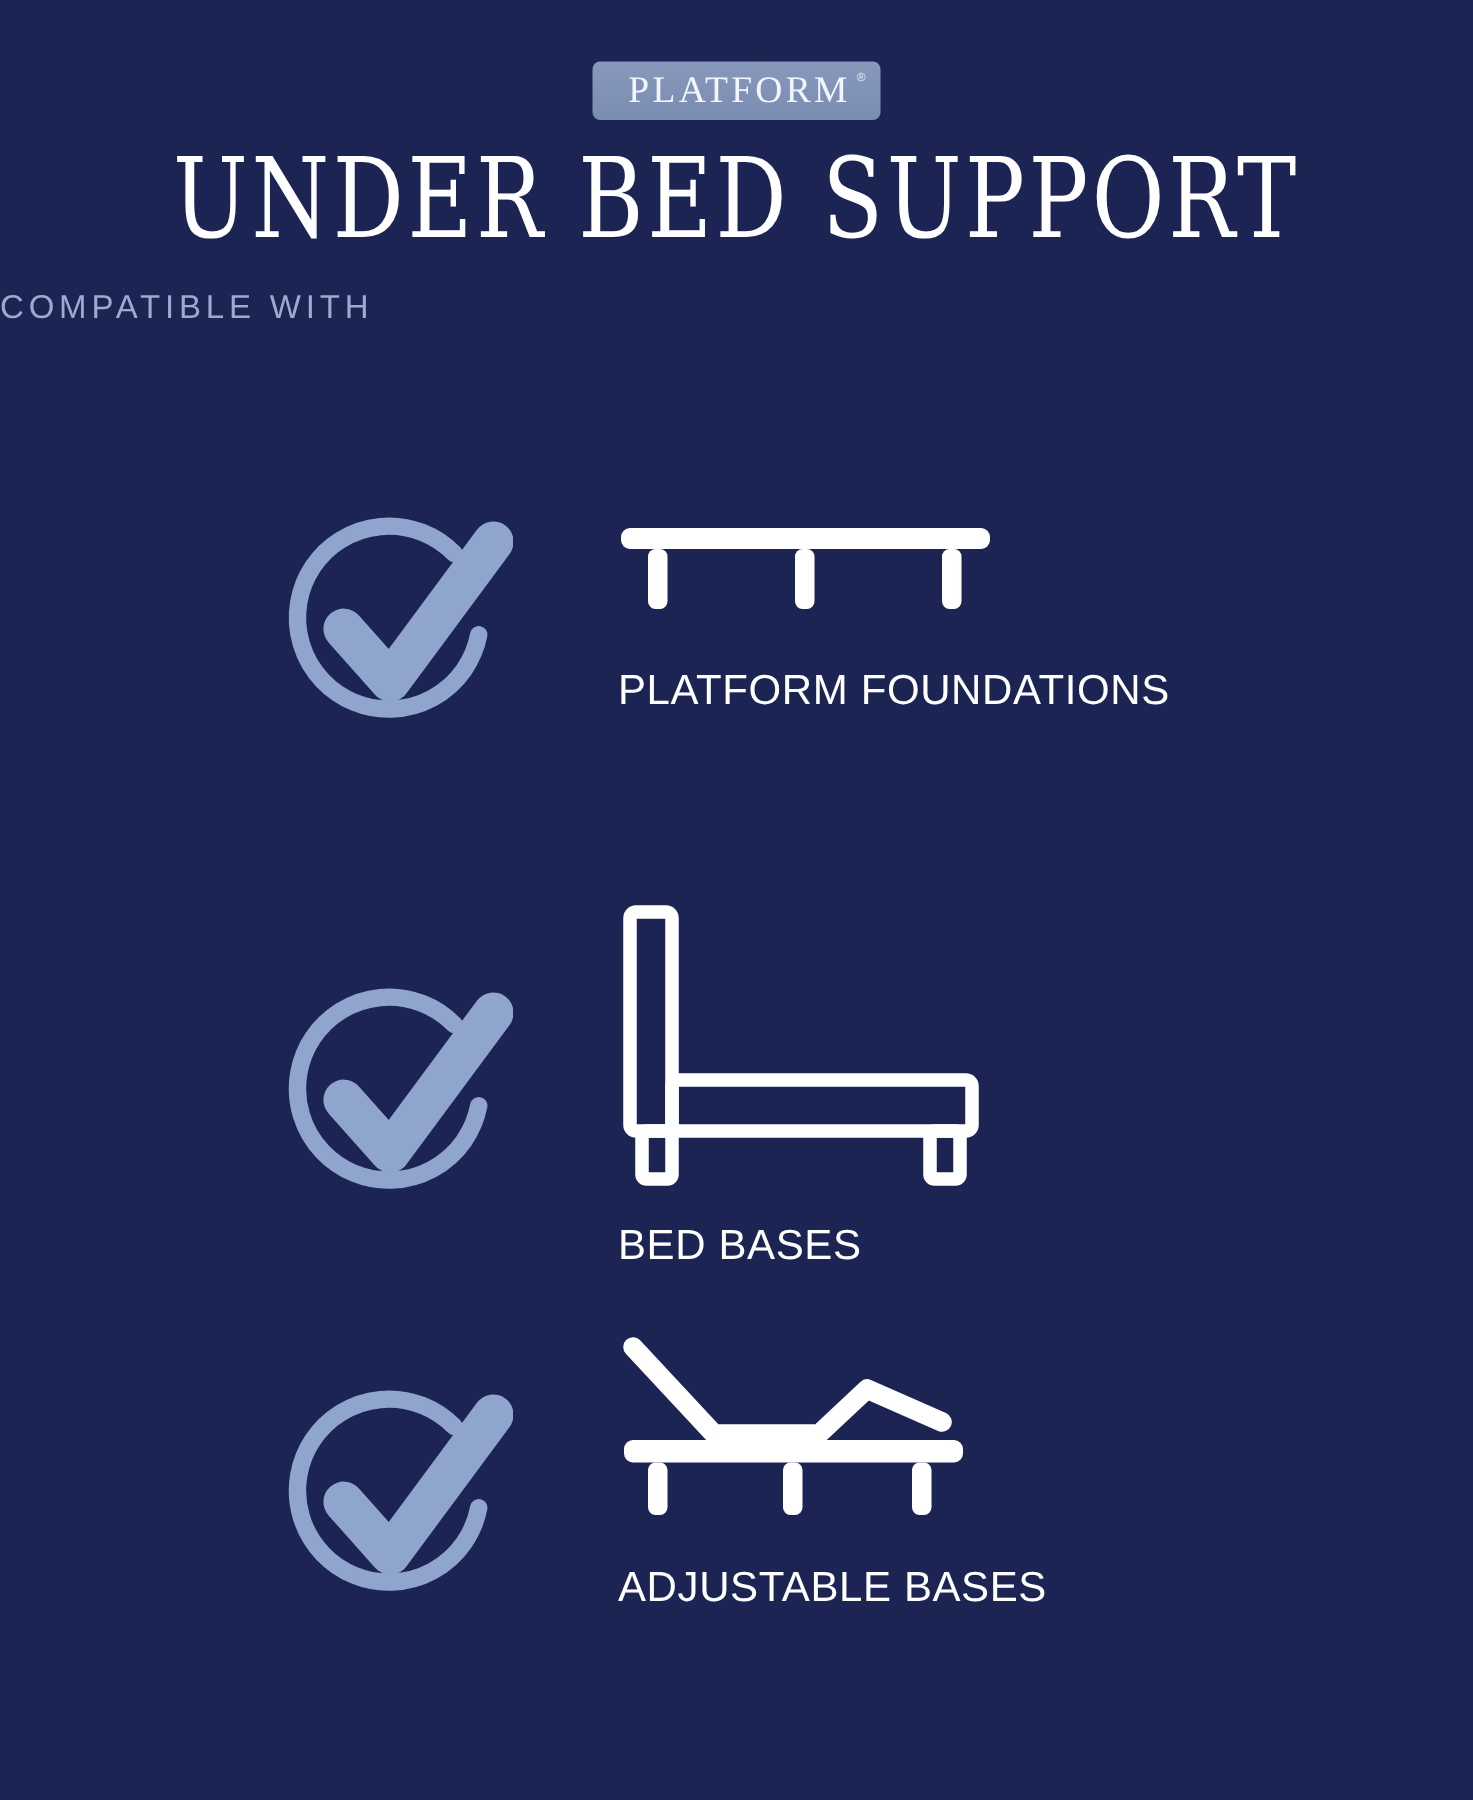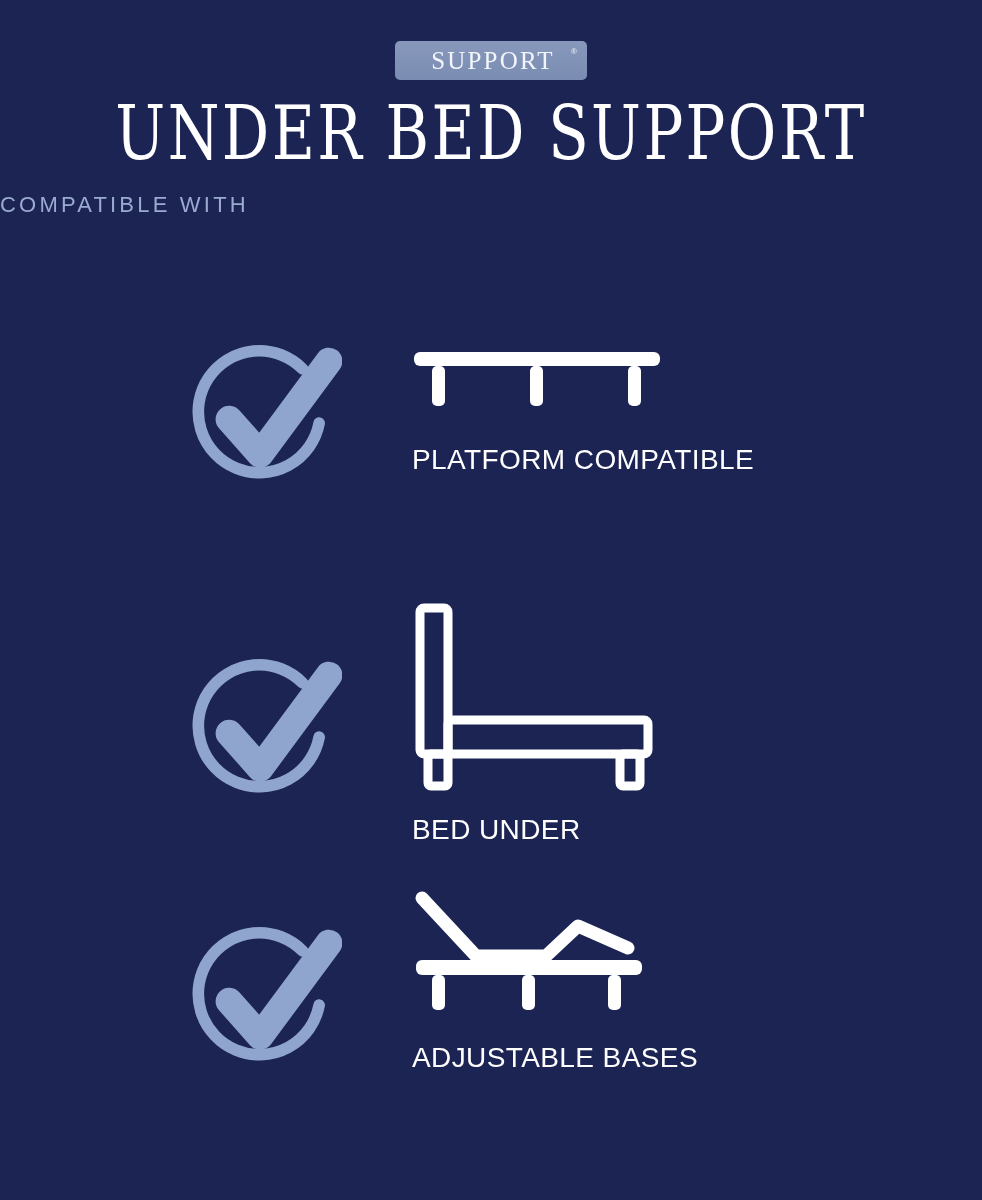--- a/index.html
+++ b/index.html
@@ -121,21 +121,21 @@
   .row-3 .check-wrap { top: 30px; }
   .row-3 .illus { height: 122px; margin-top: 0px; }
   .row-3 .row-label { margin-top: 30px; }
 </style>
 </head>
 <body>
 
 <div class="header">
 
   <div class="logo-badge">
-    <span class="logo-text">SUPPORT</span>
+    <span class="logo-text">PLATFORM</span>
     <span class="logo-tm">®</span>
   </div>
 
   <h1 class="main-title">UNDER BED SUPPORT</h1>
 
   <div class="subtitle">COMPATIBLE WITH</div>
 
 </div>
 
 <div class="rows">
@@ -149,21 +149,21 @@
       </svg>
     </div>
 
     <div class="content">
       <svg class="illus" viewBox="0 0 250 62" width="250" height="62" aria-hidden="true">
         <rect x="2" y="4" width="246" height="14" rx="6" fill="#ffffff"></rect>
         <rect x="20" y="18" width="13" height="40" rx="5" fill="#ffffff"></rect>
         <rect x="118" y="18" width="13" height="40" rx="5" fill="#ffffff"></rect>
         <rect x="216" y="18" width="13" height="40" rx="5" fill="#ffffff"></rect>
       </svg>
-      <div class="row-label">PLATFORM COMPATIBLE</div>
+      <div class="row-label">PLATFORM FOUNDATIONS</div>
     </div>
 
   </div>
 
   <div class="row row-2">
 
     <div class="check-wrap">
       <svg viewBox="0 0 160 155" width="156" height="150" aria-hidden="true">
         <path d="M120 32 A63 63 0 1 0 137 88" fill="none" stroke="#8fa5ce" stroke-width="12" stroke-linecap="round"></path>
         <path d="M44 84 L76 120 L147 24" fill="none" stroke="#8fa5ce" stroke-width="28" stroke-linejoin="round" stroke-linecap="round"></path>
@@ -175,21 +175,21 @@
         <g fill="none" stroke="#ffffff" stroke-width="9" stroke-linejoin="round" stroke-linecap="round">
 
           <rect x="8" y="6" width="28" height="146" rx="4"></rect>
 
           <rect x="36" y="118" width="200" height="34" rx="4"></rect>
 
           <rect x="16" y="152" width="20" height="32" rx="3"></rect>
           <rect x="208" y="152" width="20" height="32" rx="3"></rect>
         </g>
       </svg>
-      <div class="row-label">BED UNDER</div>
+      <div class="row-label">BED BASES</div>
     </div>
 
   </div>
 
   <div class="row row-3">
 
     <div class="check-wrap">
       <svg viewBox="0 0 160 155" width="156" height="150" aria-hidden="true">
         <path d="M120 32 A63 63 0 1 0 137 88" fill="none" stroke="#8fa5ce" stroke-width="12" stroke-linecap="round"></path>
         <path d="M44 84 L76 120 L147 24" fill="none" stroke="#8fa5ce" stroke-width="28" stroke-linejoin="round" stroke-linecap="round"></path>

